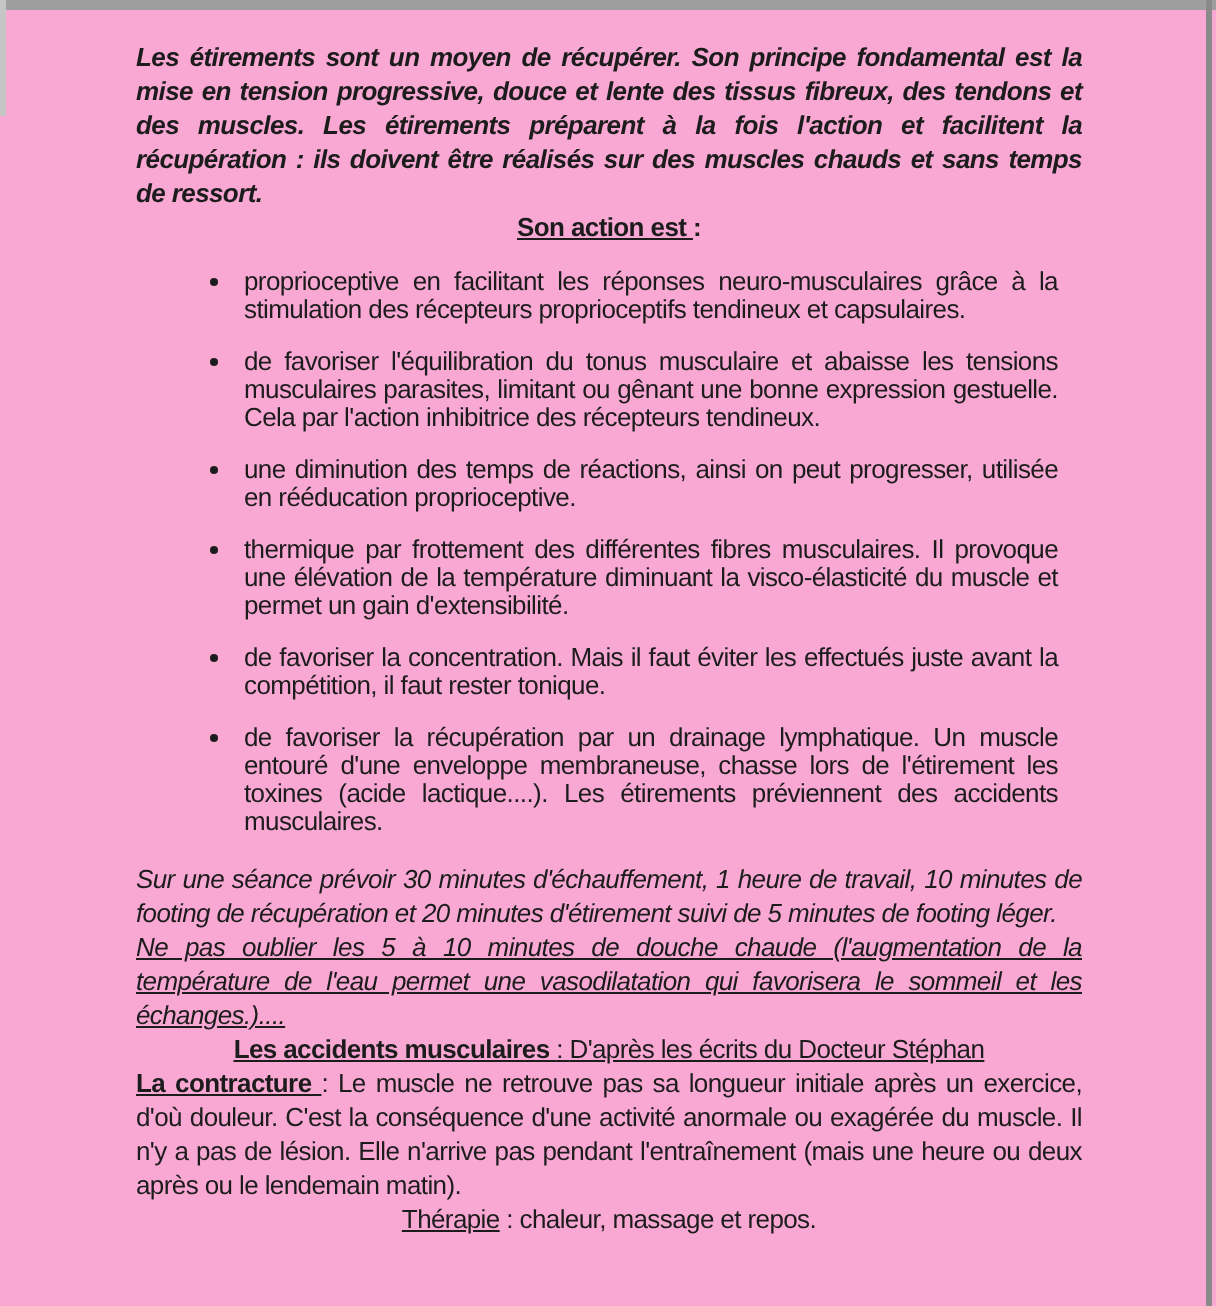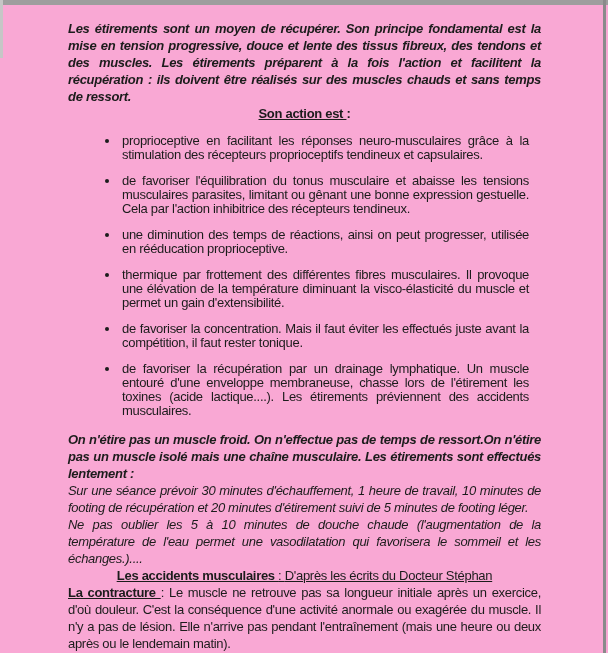--- a/index.html
+++ b/index.html
@@ -34,21 +34,21 @@
     padding: 0 0 0 40px;
     list-style: disc outside;
   }
   ul.bullets li {
     margin: 12px; padding: 0 0 0 2px;
     line-height: 14px;
     text-align: justify;
   }
   .p-rules       { margin: 0 0 13px 0; }
   .p-seance      { margin: 0 0 11px 0; }
-  .p-douche      { margin: 0 0 13px 0; }
+  .p-douche      { margin: 0 0 13px 0; text-decoration: underline; }
   .p-accidents   { margin: 0 0 12px 0; text-align: center; text-decoration: underline; }
   .p-contracture { margin: 0 0 13px 0; }
   .p-therapie    { margin: 0; text-align: center; }
 </style>
 </head>
 <body>
 
 <div class="page">
   <div class="scan-edge-top"></div>
   <div class="scan-edge-right"></div>
@@ -62,21 +62,20 @@
 
     <ul class="bullets">
       <li>proprioceptive en facilitant les réponses neuro-musculaires grâce à la stimulation des récepteurs proprioceptifs tendineux et capsulaires.</li>
       <li>de favoriser l'équilibration du tonus musculaire et abaisse les tensions musculaires parasites, limitant ou gênant une bonne expression gestuelle. Cela par l'action inhibitrice des récepteurs tendineux.</li>
       <li>une diminution des temps de réactions, ainsi on peut progresser, utilisée en rééducation proprioceptive.</li>
       <li>thermique par frottement des différentes fibres musculaires. Il provoque une élévation de la température diminuant la visco-élasticité du muscle et permet un gain d'extensibilité.</li>
       <li>de favoriser la concentration. Mais il faut éviter les effectués juste avant la compétition, il faut rester tonique.</li>
       <li>de favoriser la récupération par un drainage lymphatique. Un muscle entouré d'une enveloppe membraneuse, chasse lors de l'étirement les toxines (acide lactique....). Les étirements préviennent des accidents musculaires.</li>
     </ul>
 
-    <p class="bi p-rules">On n'étire pas un muscle froid. On n'effectue pas de temps de ressort.On n'étire pas un muscle isolé mais une chaîne musculaire. Les étirements sont effectués lentement :</p>
 
     <p class="it p-seance">Sur une séance prévoir 30 minutes d'échauffement, 1 heure de travail, 10 minutes de footing de récupération et 20 minutes d'étirement suivi de 5 minutes de footing léger.</p>
 
     <p class="it p-douche">Ne pas oublier les 5 à 10 minutes de douche chaude (l'augmentation de la température de l'eau permet une vasodilatation qui favorisera le sommeil et les échanges.)....</p>
 
     <p class="p-accidents"><span class="b u">Les accidents musculaires </span><span>:  </span><span>D'après les écrits du Docteur Stéphan</span></p>
 
     <p class="p-contracture"><span class="b u">La contracture </span><span>: </span><span>Le muscle ne retrouve pas sa longueur initiale après un exercice, d'où douleur. C'est la conséquence d'une activité anormale ou exagérée du muscle. Il n'y a pas de lésion. Elle n'arrive pas pendant l'entraînement (mais une heure ou deux après ou le lendemain matin).</span></p>
 
     <p class="p-therapie"><span class="u">Thérapie</span><span> : </span><span>chaleur, massage et repos.</span></p>

